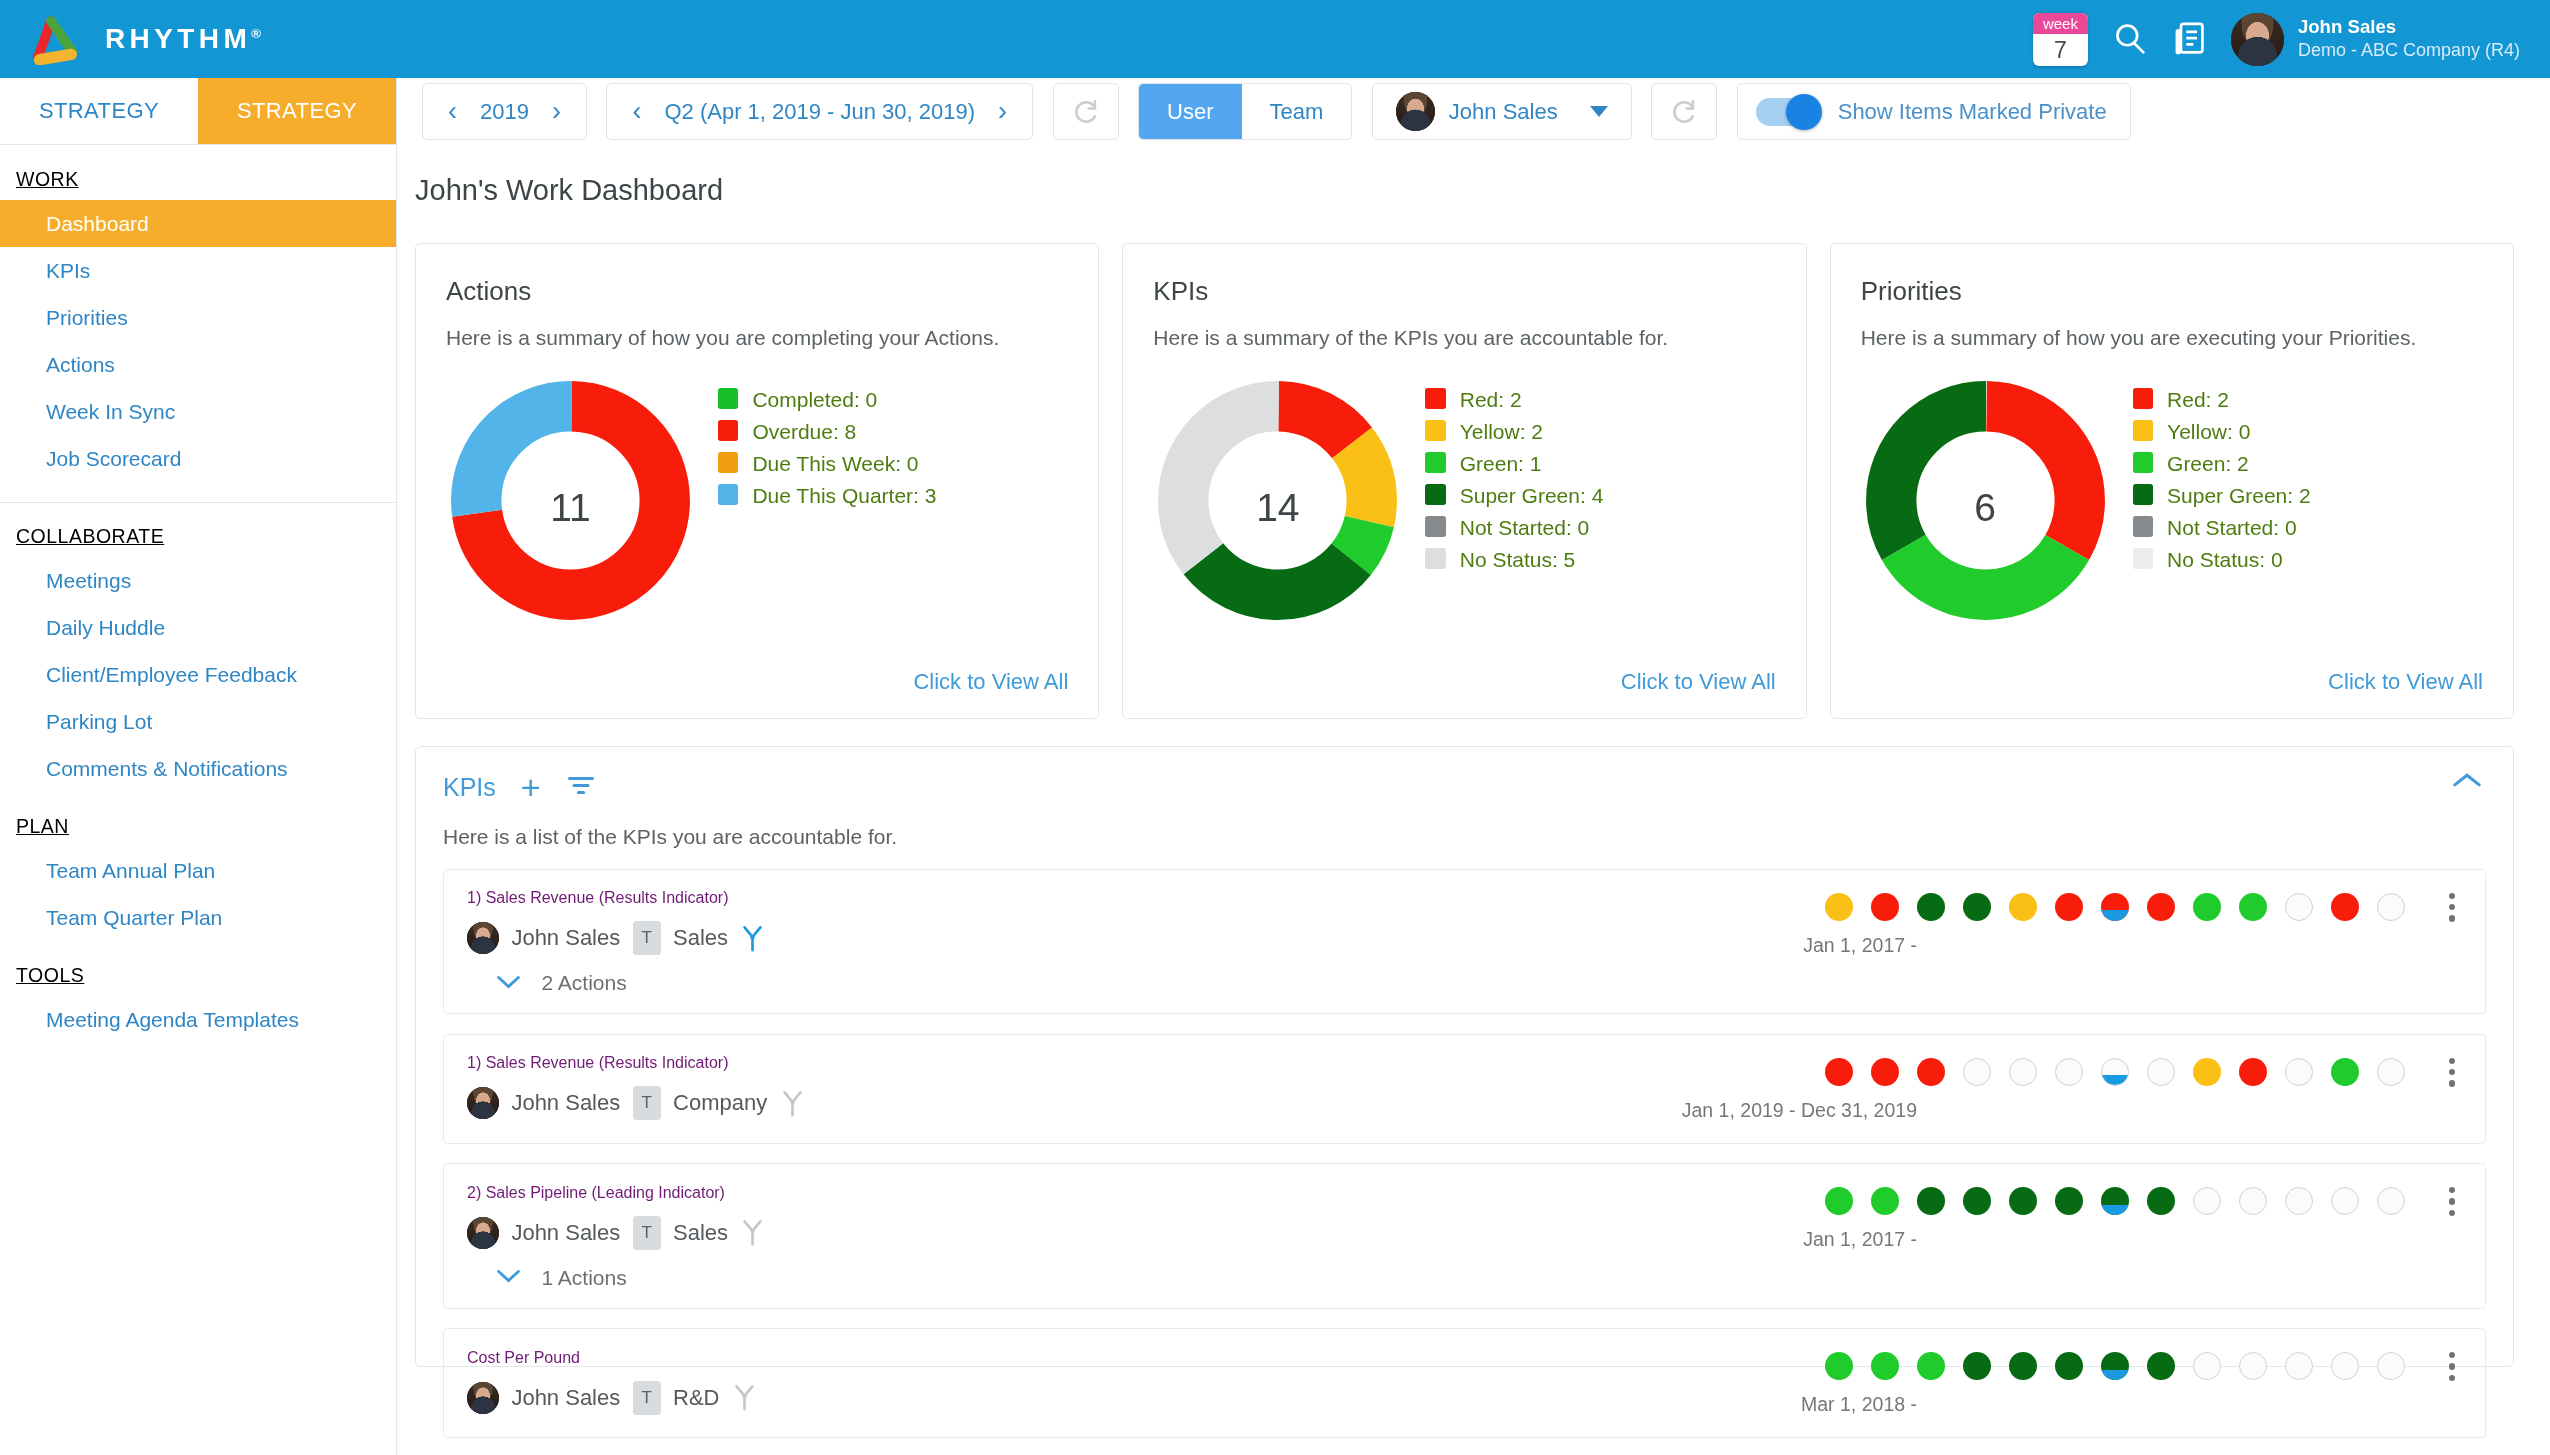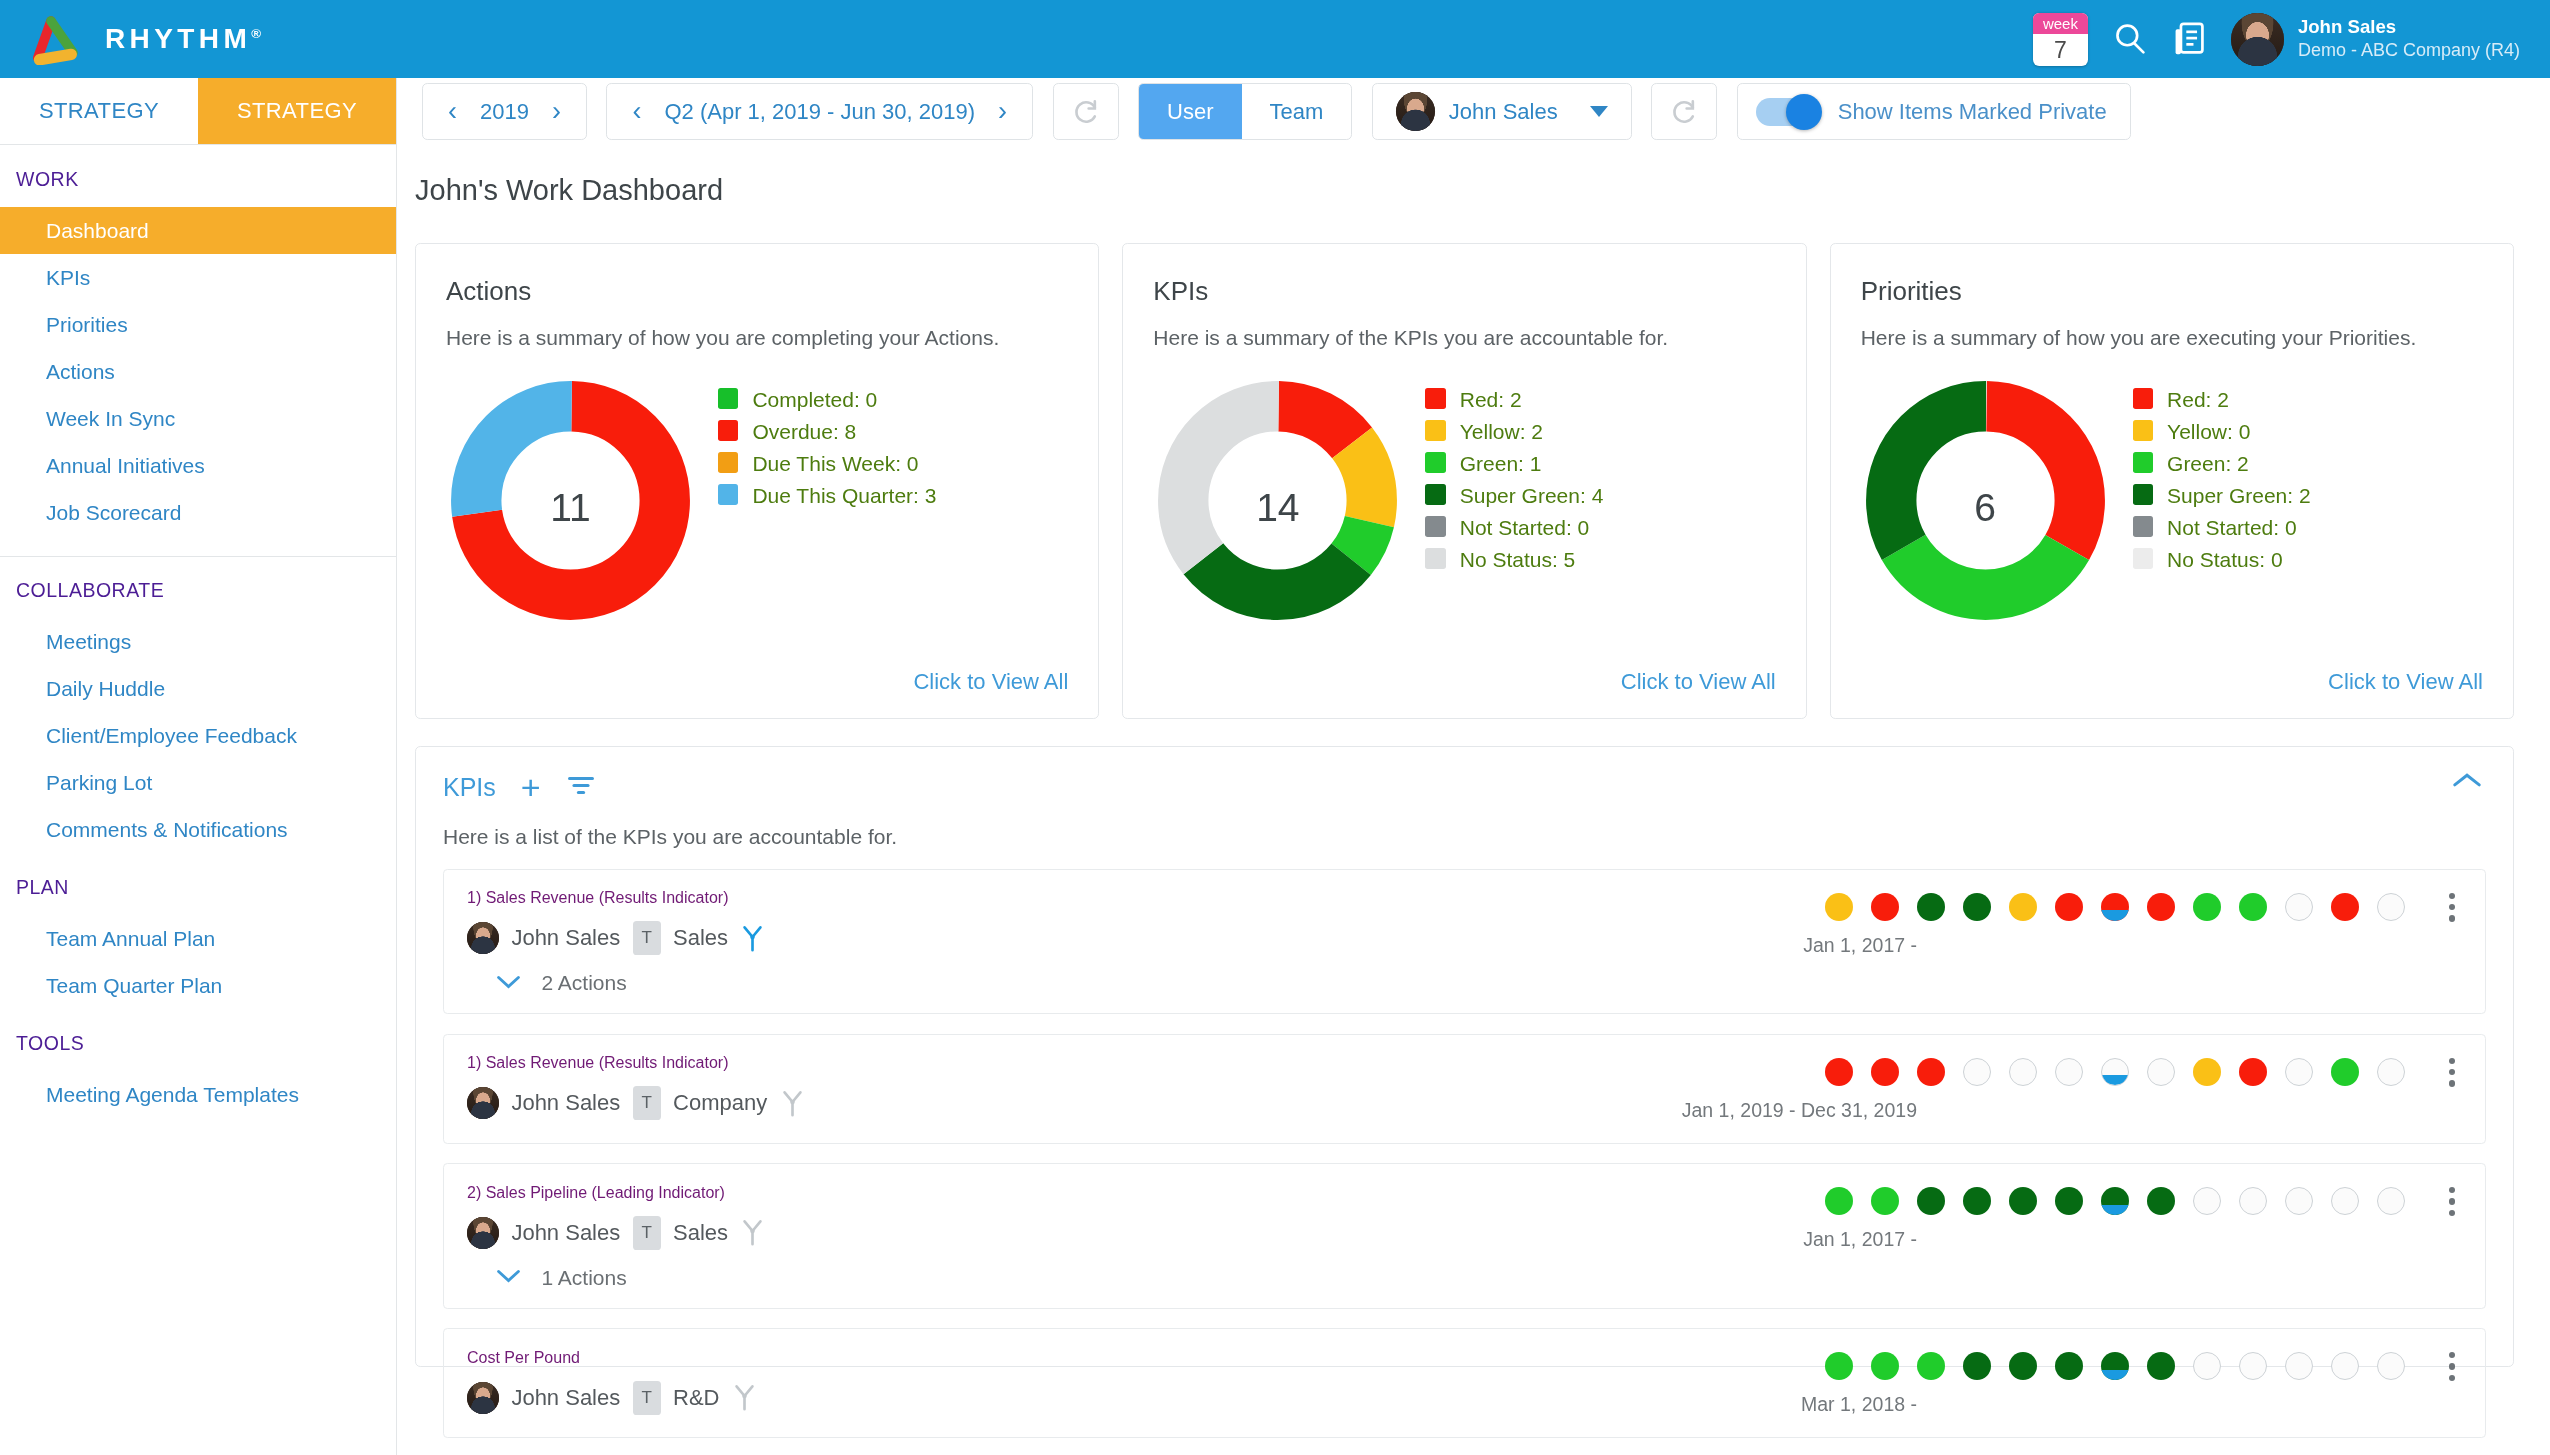--- a/index.html
+++ b/index.html
@@ -58,22 +58,23 @@
     background: #ffffff; border-right: 0.9px solid #e3e6e8;
   }
   .strat-exec { display: flex; height: 67px; border-bottom: 0.9px solid #e3e6e8; }
   .se-tab {
     flex: 1; display: flex; align-items: center; justify-content: center;
     font-size: 22px; letter-spacing: 0.4px; cursor: pointer;
   }
   .se-tab.strategy { color: #2f86c5; background: #fff; }
   .se-tab.execution { color: #ffffff; background: #f6ad2b; }
   .nav-group-label {
-    font-size: 19.5px; color: #4c1d95; padding: 23px 0 16px 16px;
+    font-size: 19.5px; color: #000000; padding: 23px 0 9px 16px;
     letter-spacing: 0.5px;
+    text-decoration: underline;
   }
   .nav-item {
     font-size: 21px; color: #2f86c5; padding: 11.5px 0 11.5px 46px;
     cursor: pointer; white-space: nowrap;
   }
   .nav-item.active { background: #f6ad2b; color: #ffffff; }
   .nav-sep { height: 0.9px; background: #e3e6e8; margin: 19.5px 0 0 0; }
 
   
   .toolbar {
@@ -281,21 +282,20 @@
     <div class="se-tab strategy">STRATEGY</div>
     <div class="se-tab execution">STRATEGY</div>
   </div>
 
   <div class="nav-group-label">WORK</div>
   <div class="nav-item active">Dashboard</div>
   <div class="nav-item">KPIs</div>
   <div class="nav-item">Priorities</div>
   <div class="nav-item">Actions</div>
   <div class="nav-item">Week In Sync</div>
-  <div class="nav-item">Annual Initiatives</div>
   <div class="nav-item">Job Scorecard</div>
   <div class="nav-sep"></div>
 
   <div class="nav-group-label">COLLABORATE</div>
   <div class="nav-item">Meetings</div>
   <div class="nav-item">Daily Huddle</div>
   <div class="nav-item">Client/Employee Feedback</div>
   <div class="nav-item">Parking Lot</div>
   <div class="nav-item">Comments &amp; Notifications</div>
 

